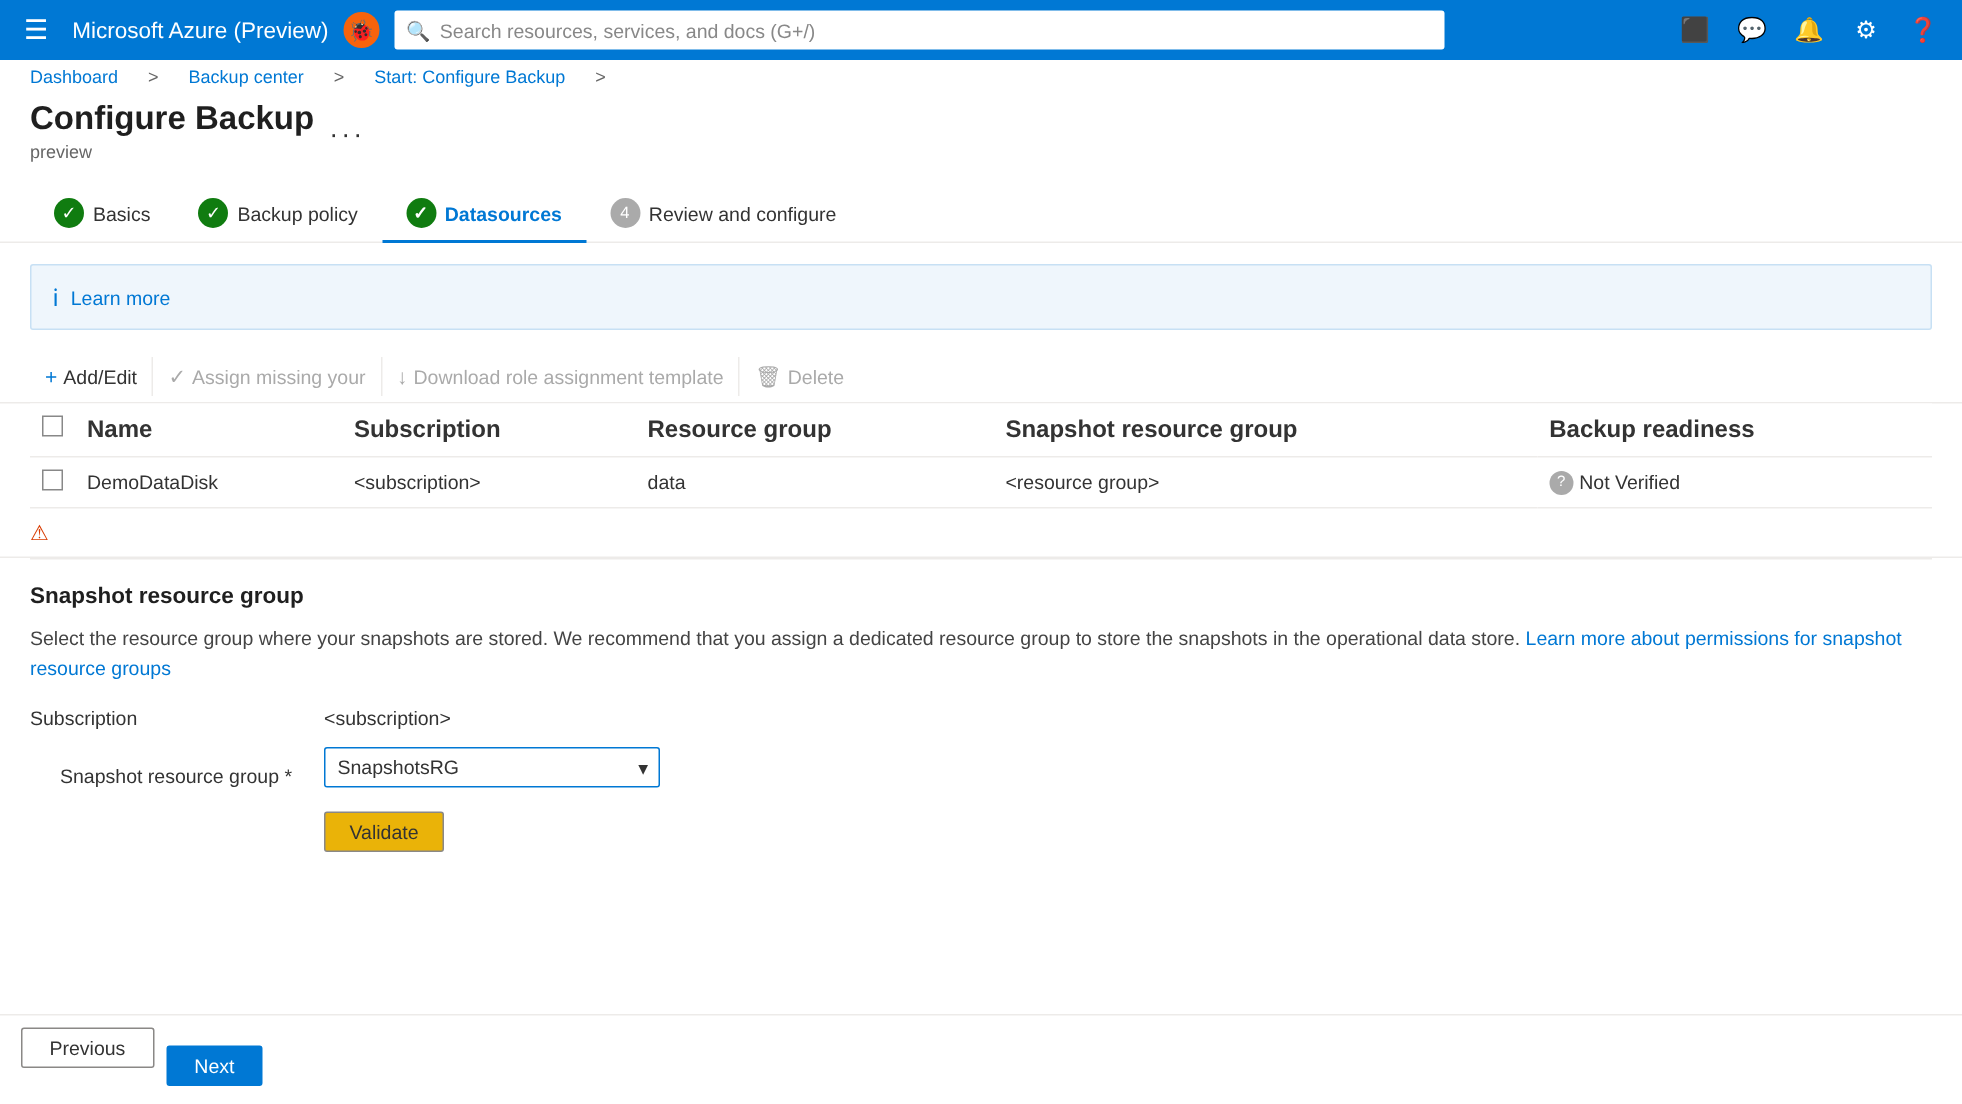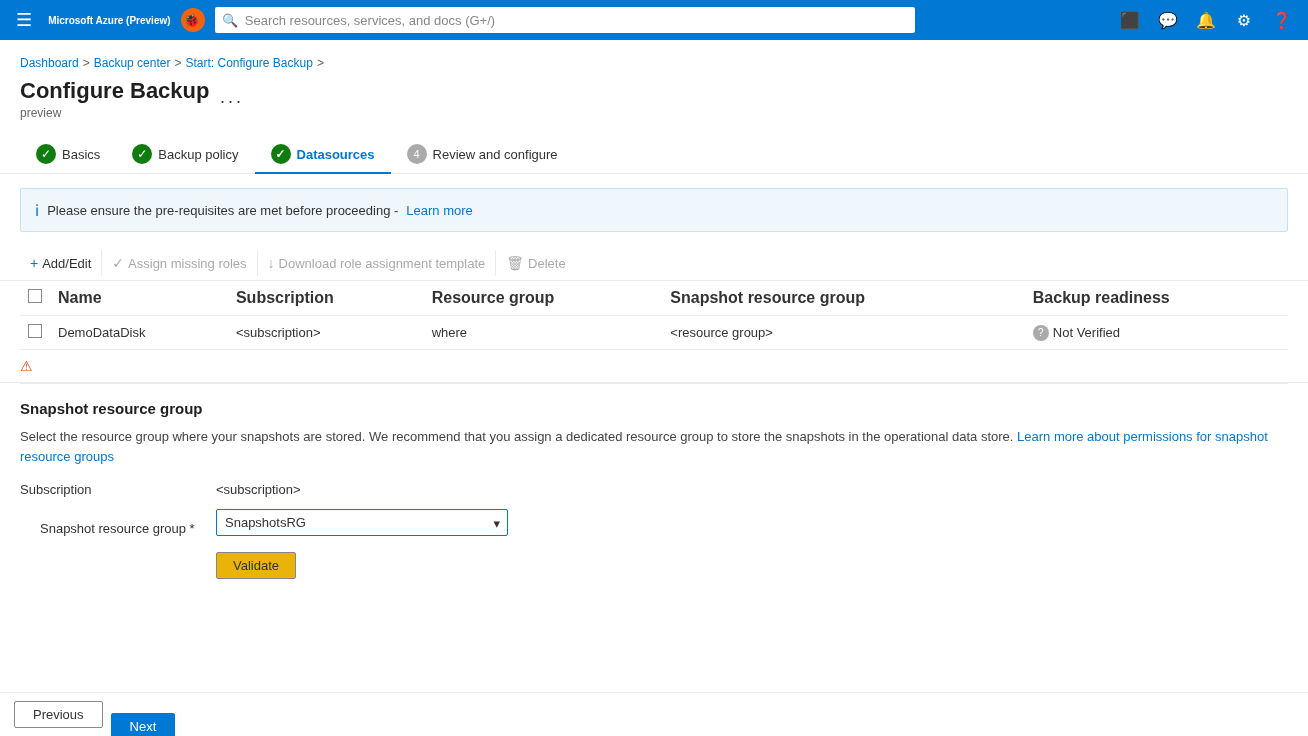--- a/index.html
+++ b/index.html
@@ -14,22 +14,22 @@
       padding: 0 10px;
       color: white;
       gap: 10px;
     }
     .topbar-hamburger {
       font-size: 18px;
       cursor: pointer;
       padding: 4px 6px;
     }
     .topbar-title {
-      font-size: 10px;
-      font-weight: 700;
+      font-size: 15px;
+      font-weight: 400;
       flex-shrink: 0;
     }
     .topbar-bug {
       background: #f7630c;
       border-radius: 50%;
       width: 24px; height: 24px;
       display: flex; align-items: center; justify-content: center;
       font-size: 14px;
     }
     .topbar-search {
@@ -61,26 +61,26 @@
     
     .main-container {
       background: white;
       min-height: calc(736px - 40px);
       display: flex;
       flex-direction: column;
     }
 
     
     .breadcrumb {
-      padding: 16px 20px 4px;
+      padding: 4px 20px 4px;
       font-size: 12px;
       color: #0078d4;
       display: flex;
       align-items: center;
-      gap: 4px;
+      gap: 20px;
     }
     .breadcrumb-sep { color: #666; }
     .breadcrumb-item { cursor: pointer; }
 
     
     .page-header {
       padding: 4px 20px 8px;
       display: flex;
       align-items: center;
       gap: 10px;
@@ -301,21 +301,21 @@
       font-size: 13px;
       color: #333;
       min-width: 180px;
       padding-left: 20px;
     }
     .form-select-wrapper {
       position: relative;
       display: inline-block;
     }
     .form-select {
-      width: 292px;
+      width: 224px;
       padding: 5px 28px 5px 8px;
       font-size: 13px;
       border: 1px solid #0078d4;
       border-radius: 2px;
       background: white;
       appearance: none;
       cursor: pointer;
       color: #333;
     }
     .select-arrow {
@@ -335,21 +335,21 @@
       background: #eab308;
       color: #333;
       cursor: pointer;
       border-radius: 2px;
       margin-left: 196px;
     }
 
     
     .footer {
       position: fixed;
-      bottom: 0;
+      bottom: 16px;
       left: 0;
       right: 0;
       height: 44px;
       background: white;
       border-top: 1px solid #edebe9;
       display: flex;
       align-items: center;
       padding: 0 14px;
       gap: 8px;
     }
@@ -428,32 +428,31 @@
       <span>Datasources</span>
     </div>
     <div class="step">
       <span class="step-circle">4</span>
       <span>Review and configure</span>
     </div>
   </div>
 
   <div class="info-banner">
     <span class="info-icon">ℹ</span>
-    <span>Please ensure the pre-requisites are met before proceeding -</span>
     <a class="info-link">Learn more</a>
   </div>
 
   <div class="toolbar">
     <button class="toolbar-btn">
       <span class="tb-icon">+</span>
       <span>Add/Edit</span>
     </button>
     <button class="toolbar-btn disabled">
       <span class="tb-icon">✓</span>
-      <span>Assign missing roles</span>
+      <span>Assign missing your</span>
     </button>
     <button class="toolbar-btn disabled">
       <span class="tb-icon">↓</span>
       <span>Download role assignment template</span>
     </button>
     <button class="toolbar-btn disabled">
       <span class="tb-icon">🗑</span>
       <span>Delete</span>
     </button>
   </div>
@@ -472,21 +471,21 @@
           <th>Backup readiness</th>
         </tr>
       </thead>
       <tbody>
         <tr>
           <td class="checkbox-cell">
             <div class="checkbox"></div>
           </td>
           <td>DemoDataDisk</td>
           <td>&lt;subscription&gt;</td>
-          <td>where</td>
+          <td>data</td>
           <td>&lt;resource group&gt;</td>
           <td>
             <div class="not-verified">
               <div class="nv-icon">?</div>
               <span>Not Verified</span>
             </div>
           </td>
         </tr>
       </tbody>
     </table>

